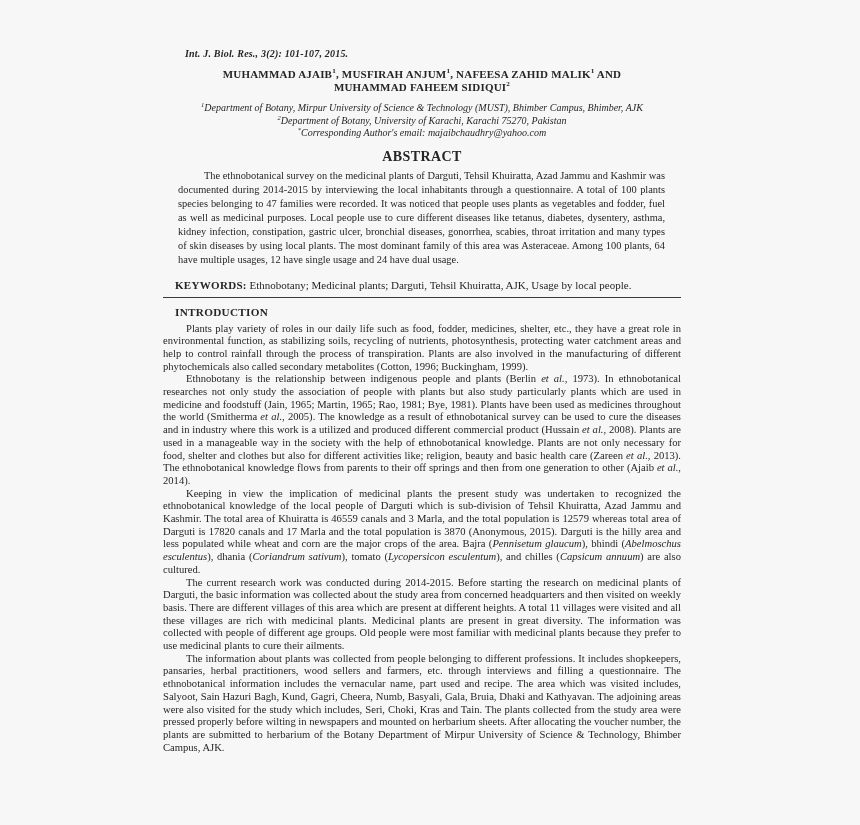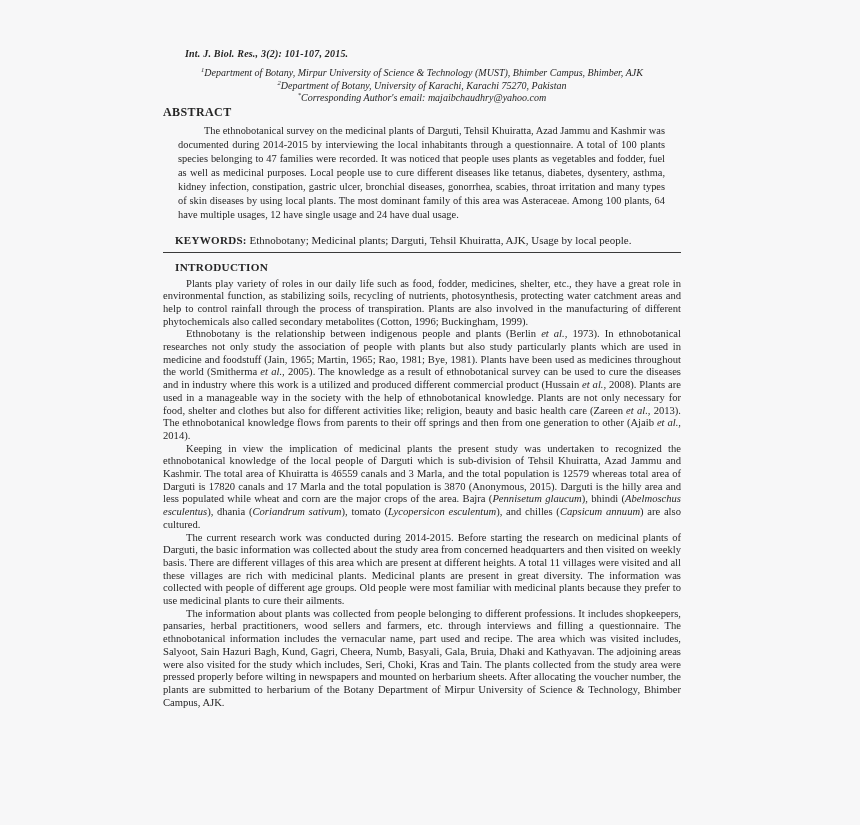--- a/index.html
+++ b/index.html
@@ -50,21 +50,23 @@
     font-size: 10px;
     line-height: 12.5px;
   }
   .affil { font-style: italic; }
   sup {
     font-size: 0.65em;
     vertical-align: super;
     line-height: 0;
   }
   .abstract-heading {
-    font-size: 12px;
+    margin-top: 9px;
+    text-align: center;
+    font-size: 14px;
     font-weight: bold;
     letter-spacing: 0.4px;
   }
   .abstract-text {
     margin: 4px 16px 0 15px;
     font-size: 10.4px;
     line-height: 14px;
     text-align: justify;
     text-indent: 26px;
   }
@@ -99,20 +101,21 @@
   p { margin: 0; }
 </style>
 </head>
 <body>
 
 <div class="page">
 
   <div class="journal-ref">Int. J. Biol. Res., 3(2): 101-107, 2015.</div>
 
 
+  <div class="authors"><span>MUHAMMAD AJAIB</span><sup>1</sup><span>, MUSFIRAH ANJUM</span><sup>1</sup><span>, NAFEESA ZAHID MALIK</span><sup>1</sup><span> AND MUHAMMAD FAHEEM SIDIQUI</span><sup>2</sup></div>
 
   <div class="affiliations">
     <div class="affil"><sup>1</sup><span>Department of Botany, Mirpur University of Science &amp; Technology (MUST), Bhimber Campus, Bhimber, AJK</span></div>
     <div class="affil"><sup>2</sup><span>Department of Botany, University of Karachi, Karachi 75270, Pakistan</span></div>
     <div class="affil"><sup>*</sup><span>Corresponding Author's email: majaibchaudhry@yahoo.com</span></div>
   </div>
 
   <div class="abstract-heading">ABSTRACT</div>
 
   <p class="abstract-text">The ethnobotanical survey on the medicinal plants of Darguti, Tehsil Khuiratta, Azad Jammu and Kashmir was documented during 2014-2015 by interviewing the local inhabitants through a questionnaire. A total of 100 plants species belonging to 47 families were recorded. It was noticed that people uses plants as vegetables and fodder, fuel as well as medicinal purposes. Local people use to cure different diseases like tetanus, diabetes, dysentery, asthma, kidney infection, constipation, gastric ulcer, bronchial diseases, gonorrhea, scabies, throat irritation and many types of skin diseases by using local plants. The most dominant family of this area was Asteraceae. Among 100 plants, 64 have multiple usages, 12 have single usage and 24 have dual usage.</p>

